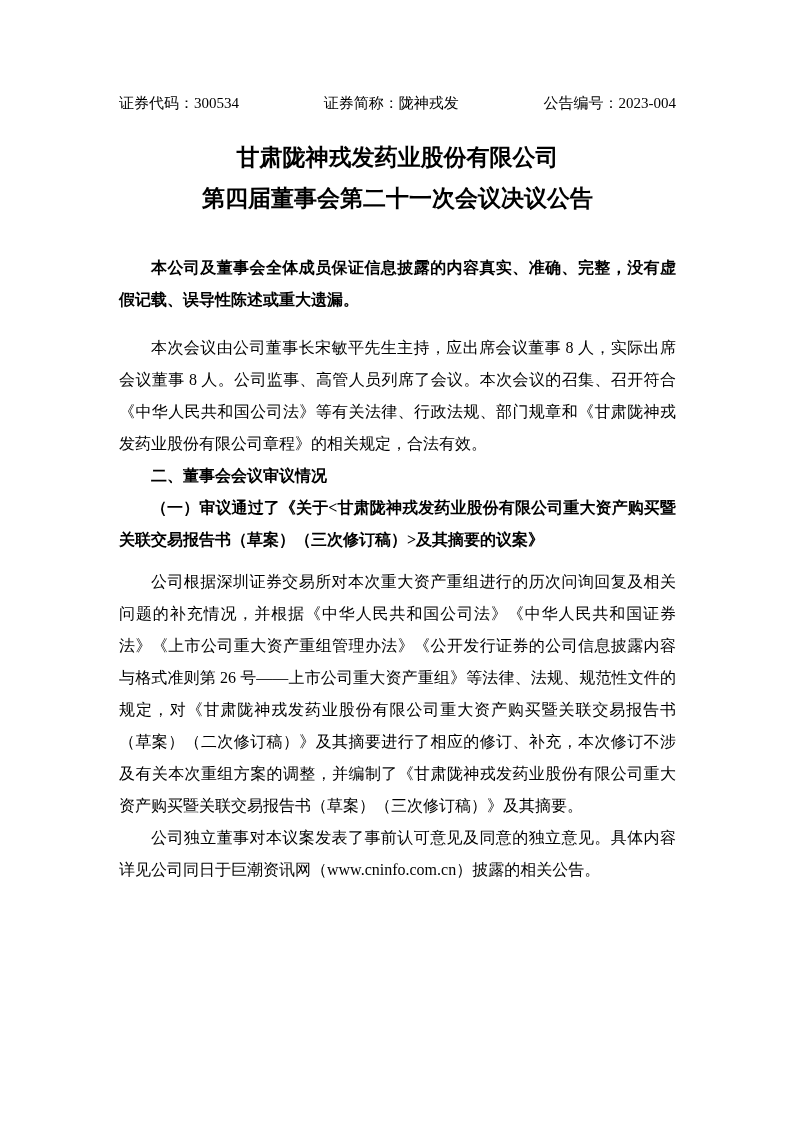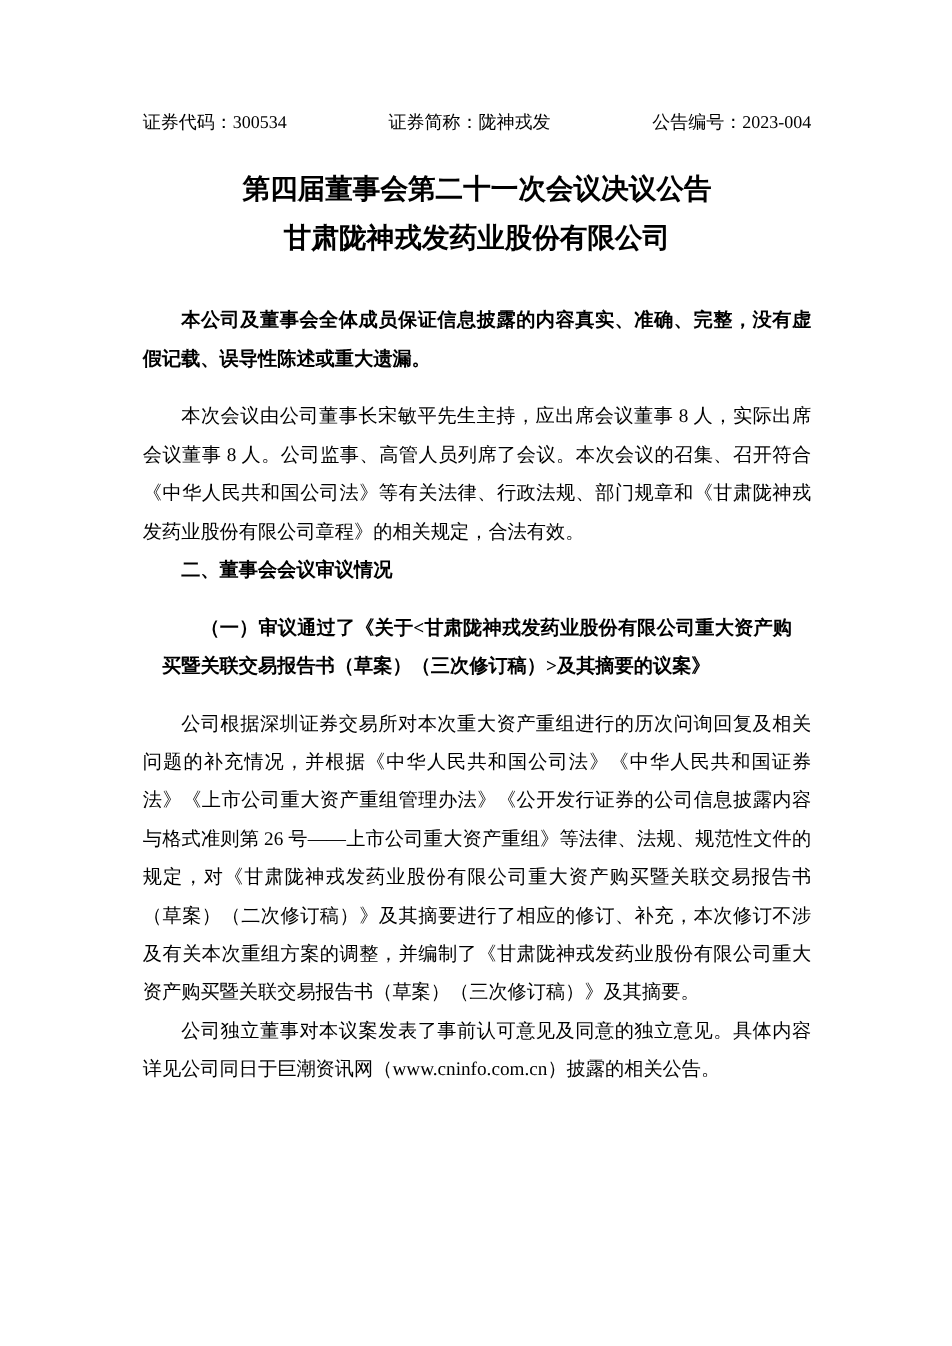--- a/index.html
+++ b/index.html
@@ -58,21 +58,21 @@
     margin-top: 29px;
     font-size: 16px;
     font-weight: bold;
     line-height: 32px;
     text-indent: 2em;
   }
   .section-heading.flush {
     margin-top: 0;
   }
   .item-heading {
-    margin: 16px;
+    margin: 0;
     font-size: 16px;
     font-weight: bold;
     line-height: 32px;
     text-align: justify;
     text-indent: 2em;
   }
   .gap-sm {
     margin-top: 10px;
   }
 </style>
@@ -82,22 +82,22 @@
 <div class="page">
   <div class="content">
 
     <div class="header-row">
       <span>证券代码：300534</span>
       <span>证券简称：陇神戎发</span>
       <span>公告编号：2023-004</span>
     </div>
 
     <div class="doc-title">
+      <div>甘肃陇神戎发药业股份有限公司</div>
       <div>第四届董事会第二十一次会议决议公告</div>
-      <div>甘肃陇神戎发药业股份有限公司</div>
     </div>
 
     <p class="disclaimer">本公司及董事会全体成员保证信息披露的内容真实、准确、完整，没有虚假记载、误导性陈述或重大遗漏。</p>
 
     <p class="body-p">本次会议由公司董事长宋敏平先生主持，应出席会议董事 8 人，实际出席会议董事 8 人。公司监事、高管人员列席了会议。本次会议的召集、召开符合《中华人民共和国公司法》等有关法律、行政法规、部门规章和《甘肃陇神戎发药业股份有限公司章程》的相关规定，合法有效。</p>
 
     <p class="section-heading flush">二、董事会会议审议情况</p>
     <p class="item-heading">（一）审议通过了《关于&lt;甘肃陇神戎发药业股份有限公司重大资产购买暨关联交易报告书（草案）（三次修订稿）&gt;及其摘要的议案》</p>
     <p class="body-p gap-sm">公司根据深圳证券交易所对本次重大资产重组进行的历次问询回复及相关问题的补充情况，并根据《中华人民共和国公司法》《中华人民共和国证券法》《上市公司重大资产重组管理办法》《公开发行证券的公司信息披露内容与格式准则第 26 号——上市公司重大资产重组》等法律、法规、规范性文件的规定，对《甘肃陇神戎发药业股份有限公司重大资产购买暨关联交易报告书（草案）（二次修订稿）》及其摘要进行了相应的修订、补充，本次修订不涉及有关本次重组方案的调整，并编制了《甘肃陇神戎发药业股份有限公司重大资产购买暨关联交易报告书（草案）（三次修订稿）》及其摘要。</p>
     <p class="body-p">公司独立董事对本议案发表了事前认可意见及同意的独立意见。具体内容详见公司同日于巨潮资讯网（www.cninfo.com.cn）披露的相关公告。</p>

